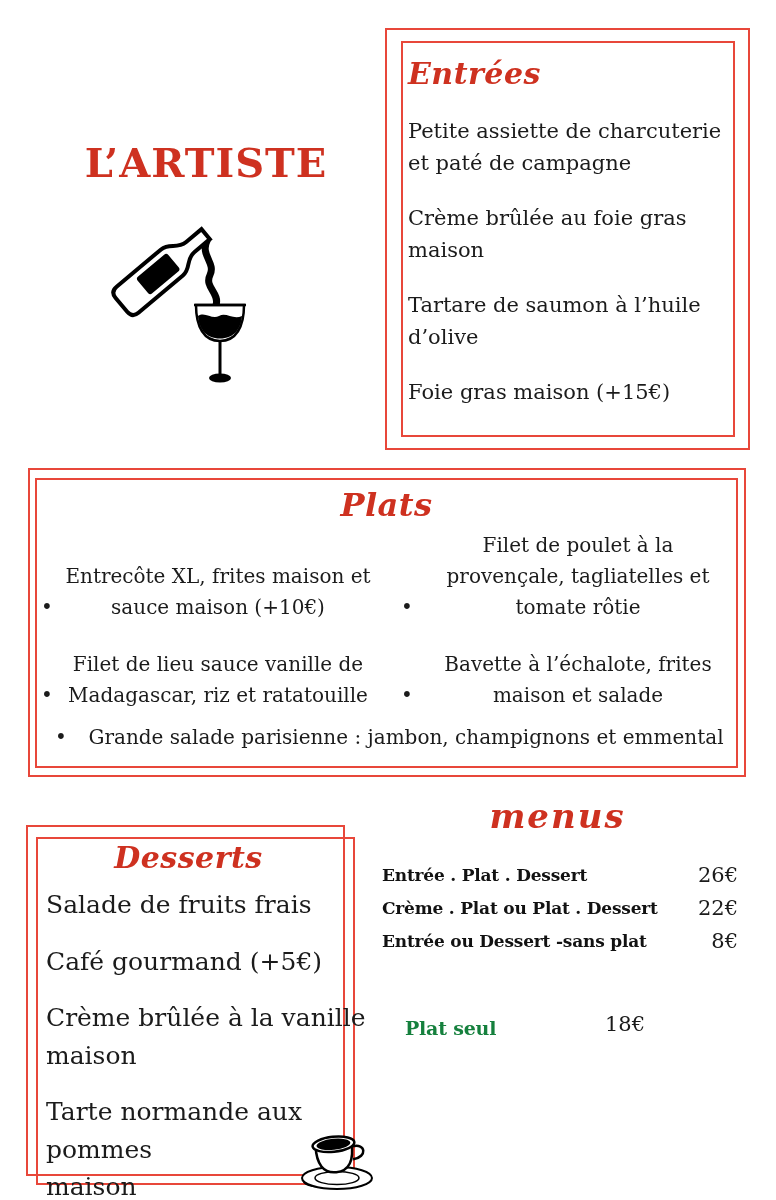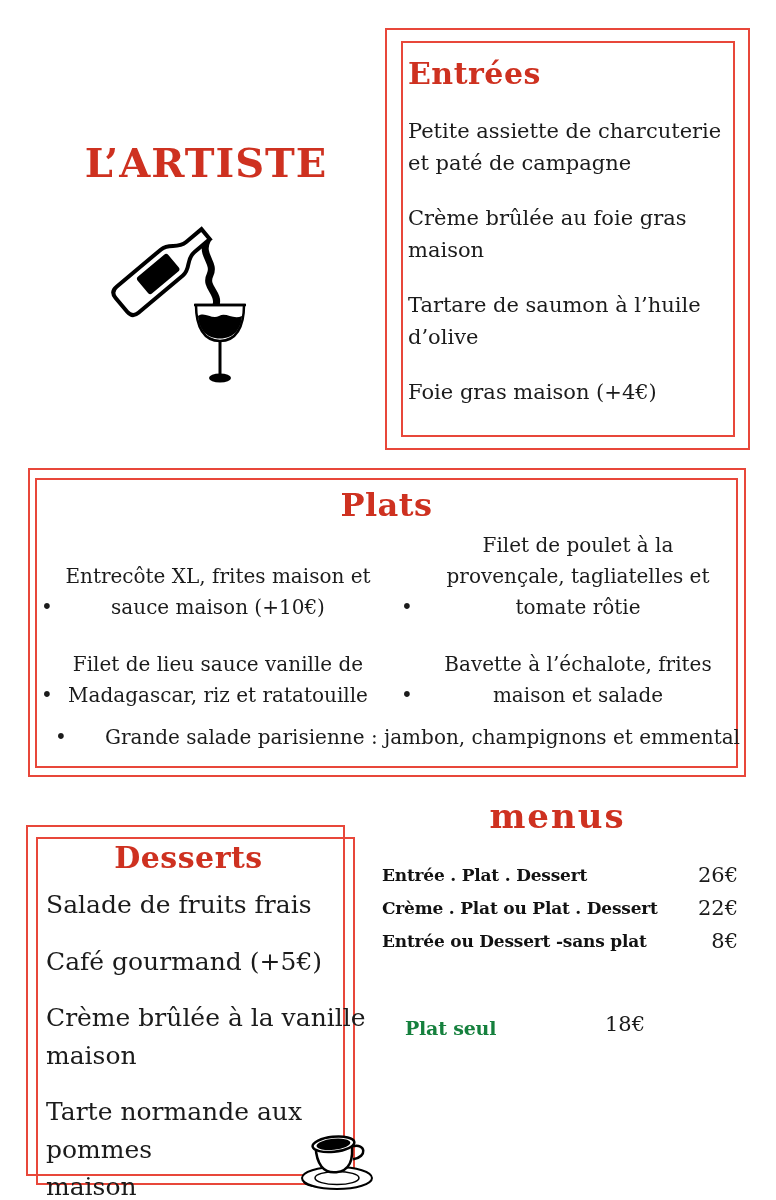--- a/index.html
+++ b/index.html
@@ -15,20 +15,21 @@
   .frame {
     position: absolute;
     border: 2px solid var(--border, #e8473a);
     pointer-events: none;
   }
   .section-title {
     font-weight: bold;
     color: var(--accent, #ce3120);
     letter-spacing: 0.5px;
     line-height: 1.2;
+    font-style: italic;
   }
   .item { white-space: pre-line; }
 
   
   #brand-title { left: 16px; top: 139px; width: 380px; text-align: center;
     font-size: 40px; font-weight: bold; color: var(--accent, #ce3120); letter-spacing: 1px; }
   #logo { left: 100px; top: 213px; }
 
   
   #entrees-outer { left: 385px; top: 28px;  width: 365px; height: 422px; }
@@ -42,21 +43,21 @@
   #plats-inner { left: 35px; top: 478px; width: 703px; height: 290px; }
   #plats-title { left: 35px; top: 486px; width: 703px; text-align: center; font-size: 32px; }
   #plats-cols { left: 36px; top: 530px; width: 702px;
     display: grid; grid-template-columns: 1fr 1fr; column-gap: 18px; row-gap: 12px; }
   .plats-item { display: flex; align-items: flex-end; font-size: 20px; line-height: 1.55; }
   .bullet { flex: 0 0 22px; width: 22px; text-align: center; }
   .bullet::before { content: "•"; }
   .plats-item .txt { flex: 1; text-align: center; white-space: pre-line; }
   .offset-down { margin-top: 14px; }
   #plats-wide { left: 50px; top: 722px; width: 690px; display: flex; font-size: 20px; line-height: 1.55; }
-  #plats-wide .txt { flex: 1; text-align: right; white-space: pre-line; }
+  #plats-wide .txt { flex: 1; text-align: center; white-space: pre-line; }
 
   
   #desserts-outer { left: 26px; top: 825px; width: 319px; height: 351px; }
   #desserts-inner { left: 36px; top: 837px; width: 319px; height: 348px; }
   #desserts-title { left: 36px; top: 840px; width: 305px; text-align: center; font-size: 30px; }
   #desserts-items { left: 46px; top: 886px; width: 330px; }
   .desserts-item { font-size: 25px; line-height: 1.5; margin-bottom: 19px; }
   #coffee-cup { left: 297px; top: 1126px; }
 
   
@@ -98,21 +99,21 @@
   <div id="entrees-outer" class="frame"></div>
   <div id="entrees-inner" class="frame"></div>
   <section id="entrees-content" class="abs">
     <h2 class="section-title">Entrées</h2>
     <p class="item entrees-item">Petite assiette de charcuterie
 et paté de campagne</p>
     <p class="item entrees-item">Crème brûlée au foie gras
 maison</p>
     <p class="item entrees-item">Tartare de saumon à l’huile
 d’olive</p>
-    <p class="item entrees-item">Foie gras maison (+4€)</p>
+    <p class="item entrees-item">Foie gras maison (+15€)</p>
   </section>
 
   <div id="plats-outer" class="frame"></div>
   <div id="plats-inner" class="frame"></div>
   <h2 id="plats-title" class="abs section-title">Plats</h2>
   <section id="plats-cols" class="abs">
     <div class="plats-item">
       <span class="bullet"></span>
       <span class="txt">Entrecôte XL, frites maison et
 sauce maison (+10€)</span>

